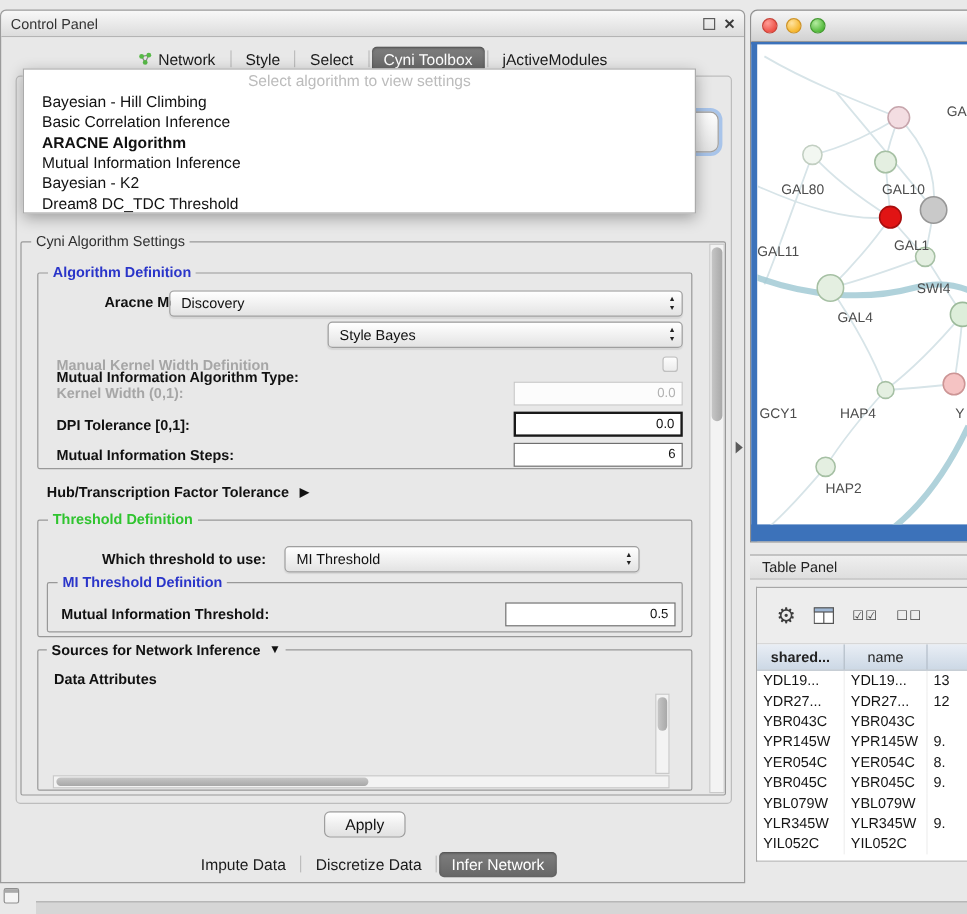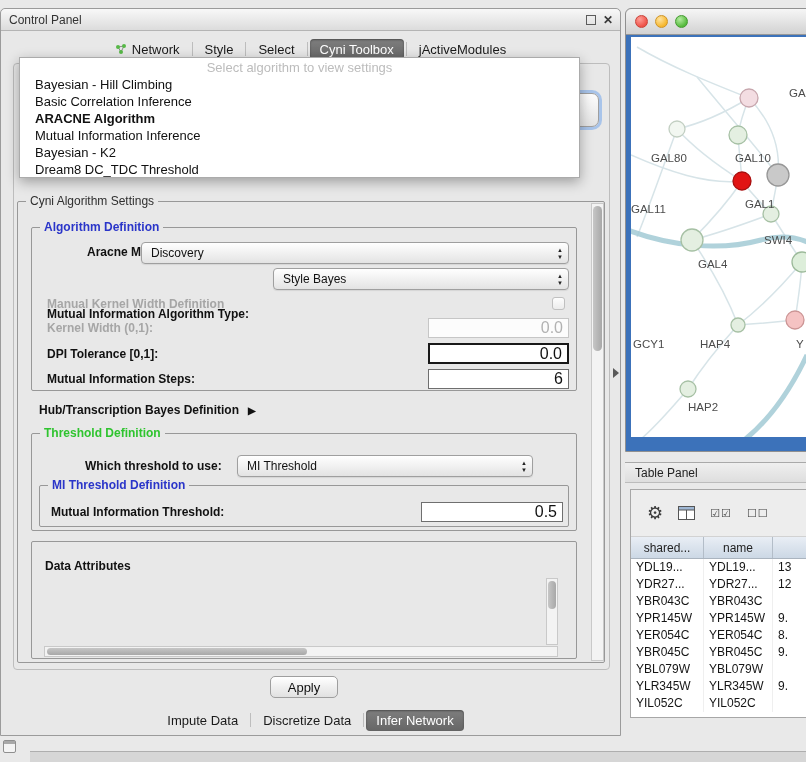--- a/index.html
+++ b/index.html
@@ -31,21 +31,21 @@
 .legend.blue{color:#2a35c9;font-weight:bold;}
 .legend.green{color:#2fc42f;font-weight:bold;}
 
 .flabel{position:absolute;height:22px;line-height:22px;font-size:12px;font-weight:bold;color:#111;white-space:nowrap;}
 .flabel.dis{color:#a6a6a6;}
 
 .combo{position:absolute;height:22px;border:1px solid #9f9f9f;border-radius:4px;background:linear-gradient(#ffffff,#f1f1f1 50%,#e3e3e3);font-size:12px;color:#111;display:flex;align-items:center;padding:0 22px 0 9px;box-shadow:0 1px 1px rgba(0,0,0,.08);}
 .combo .arrows{position:absolute;right:5px;top:4px;display:flex;flex-direction:column;align-items:center;}
 .combo .arrows span{font-size:6px;line-height:7px;color:#222;}
 
-.field{position:absolute;background:#fff;border:1px solid #6f6f6f;font-size:16px;color:#111;display:flex;align-items:center;justify-content:flex-end;padding:0 5px;}
+.field{position:absolute;background:#fff;border:1px solid #6f6f6f;font-size:11px;color:#111;display:flex;align-items:center;justify-content:flex-end;padding:0 5px;}
 .field.focus{border:2px solid #191919;}
 .field.dis{border-color:#c6c6c6;color:#b2b2b2;background:#fcfcfc;}
 
 .checkbox{position:absolute;width:13px;height:13px;border:1px solid #c0c0c0;border-radius:3px;background:linear-gradient(#fdfdfd,#ececec);}
 
 .hub-row{position:absolute;left:38px;top:391px;height:20px;display:flex;align-items:center;gap:9px;font-size:12px;font-weight:bold;color:#111;}
 .tri{font-size:10px;color:#111;}
 
 .src-header{position:absolute;left:38px;top:525px;background:#e8e8e8;padding:0 4px;display:flex;align-items:center;gap:7px;font-size:12px;font-weight:bold;color:#111;height:15px;z-index:3;}
 .src-list{position:absolute;left:43px;top:569px;width:502px;height:67px;background:#fff;overflow:hidden;}
@@ -80,21 +80,21 @@
 
 .tp-titlebar{position:absolute;left:625px;top:462px;width:181px;height:21px;background:linear-gradient(#efefef,#dedede);border-top:1px solid #a9a9a9;border-bottom:1px solid #bcbcbc;}
 .tp-titlebar span{margin-left:10px;line-height:20px;font-size:12px;color:#222;display:inline-block;}
 .table-panel{position:absolute;left:630px;top:489px;width:176px;height:229px;background:#fff;border:1px solid #a7a7a7;border-right:none;}
 .tp-toolbar{position:absolute;left:0;top:0;width:100%;height:47px;background:#ededed;border-bottom:1px solid #d2d2d2;display:flex;align-items:center;gap:15px;padding-left:16px;}
 .tp-ico{color:#3d3d3d;display:inline-flex;align-items:center;}
 .tp-ico.gear{font-size:18px;}
 .tp-ico.checks{font-size:11px;letter-spacing:1px;}
 .tp-header{position:absolute;left:0;top:47px;width:100%;height:22px;display:flex;background:linear-gradient(#e9eef5,#ccd8e5);border-bottom:1px solid #aab4bf;}
 .tp-hcell{border-right:1px solid #b3bdc8;font-size:12px;color:#222;display:flex;align-items:center;justify-content:center;overflow:hidden;white-space:nowrap;}
-.tp-hcell.c0{width:73px;}.tp-hcell.c1{width:69px;}.tp-hcell.c2{flex:1;border-right:none;}
+.tp-hcell.c0{width:73px;font-weight:bold;}.tp-hcell.c1{width:69px;}.tp-hcell.c2{flex:1;border-right:none;}
 .tp-body{position:absolute;left:0;top:69px;width:100%;bottom:0;overflow:hidden;background:#fff;}
 .tp-row{display:flex;height:17px;}
 .tp-cell{font-size:12px;color:#151515;line-height:17px;padding-left:5px;overflow:hidden;white-space:nowrap;border-right:1px solid #efefef;}
 .tp-cell.c0{width:73px;}.tp-cell.c1{width:69px;}.tp-cell.c2{flex:1;border-right:none;}
 
 
 .divider-arrow{position:absolute;left:613px;top:368px;width:0;height:0;border-top:5px solid transparent;border-bottom:5px solid transparent;border-left:6px solid #5a5a5a;}
 .bottom-strip{position:absolute;left:30px;top:751px;width:776px;height:11px;background:#d6d6d6;border-top:1px solid #aeaeae;}
 .mini-icon{position:absolute;left:3px;top:740px;width:13px;height:13px;border:1px solid #8f8f8f;background:#f4f4f4;border-radius:2px;}
 .mini-icon::before{content:"";position:absolute;left:0;top:0;right:0;height:3px;background:#a9a9a9;}
@@ -179,21 +179,21 @@
     <div class="field focus" style="left:427px;top:334px;width:141px;height:21px;">
         <span>0.0</span>
       </div>
     <span class="flabel" style="left:46px;top:359px;">Mutual Information Steps:</span>
     <div class="field" style="left:427px;top:360px;width:141px;height:20px;">
         <span>6</span>
       </div>
 
     <div class="hub-row">
 
-      <span>Hub/Transcription Bayes Definition</span>
+      <span>Hub/Transcription Factor Tolerance</span>
       <span class="tri">▶</span>
     </div>
 
     <div class="group" style="left:30px;top:424px;width:546px;height:98px;">
       <span class="legend green">Threshold Definition</span>
     </div>
     <span class="flabel" style="left:84px;top:446px;">Which threshold to use:</span>
     <div class="combo" style="left:236px;top:446px;width:296px;">
       <span>MI Threshold</span>
       <span class="arrows">
@@ -203,20 +203,24 @@
     </div>
     <div class="group" style="left:38px;top:476px;width:530px;height:42px;">
       <span class="legend blue">MI Threshold Definition</span>
     </div>
     <span class="flabel" style="left:50px;top:492px;">Mutual Information Threshold:</span>
     <div class="field" style="left:420px;top:493px;width:142px;height:20px;padding-left:12px;">
         <span>0.5</span>
       </div>
 
     <div class="group" style="left:30px;top:532px;width:546px;height:118px;"></div>
+    <div class="src-header">
+      <span>Sources for Network Inference</span>
+      <span class="tri">▼</span>
+    </div>
     <span class="flabel" style="left:44px;top:546px;">Data Attributes</span>
     <div class="vscroll" style="left:545px;top:569px;width:12px;height:67px;">
         <div class="vthumb" style="top:2px;height:28px;"></div>
       </div>
     <div class="hscroll" style="left:43px;top:637px;width:514px;height:11px;">
         <div class="hthumb" style="left:2px;width:260px;"></div>
       </div>
 
     <div class="vscroll" style="left:590px;top:194px;width:13px;height:458px;">
         <div class="vthumb" style="top:2px;height:145px;"></div>

